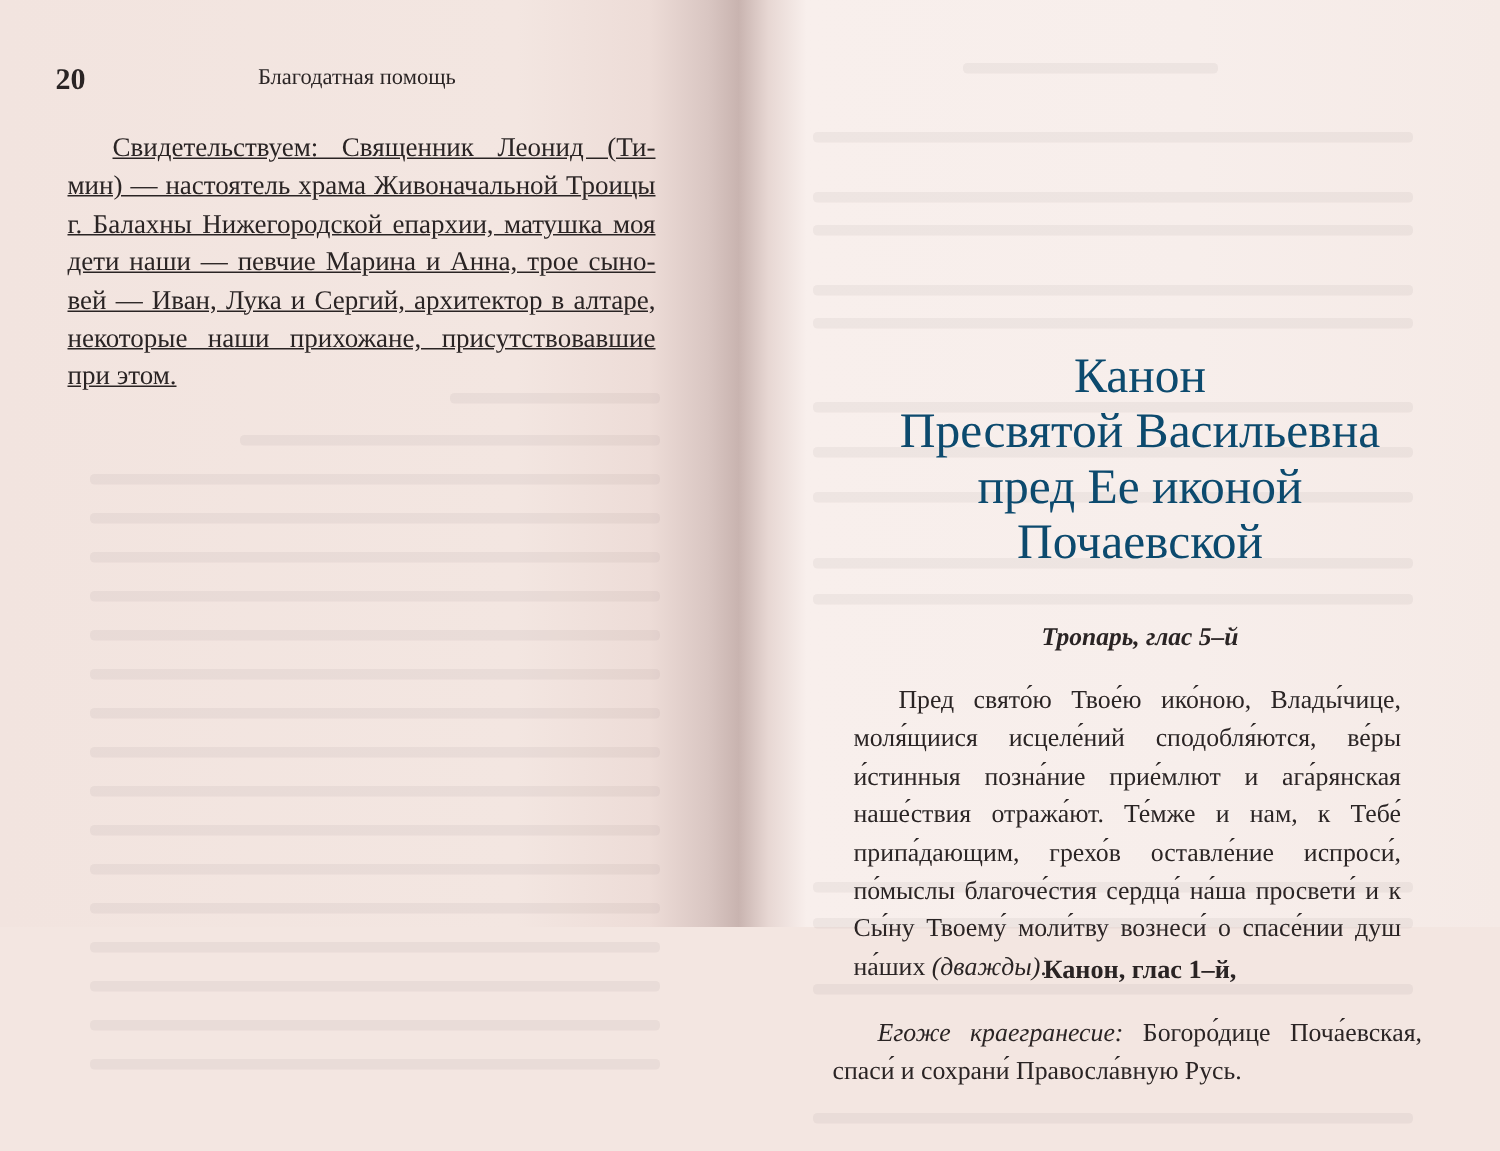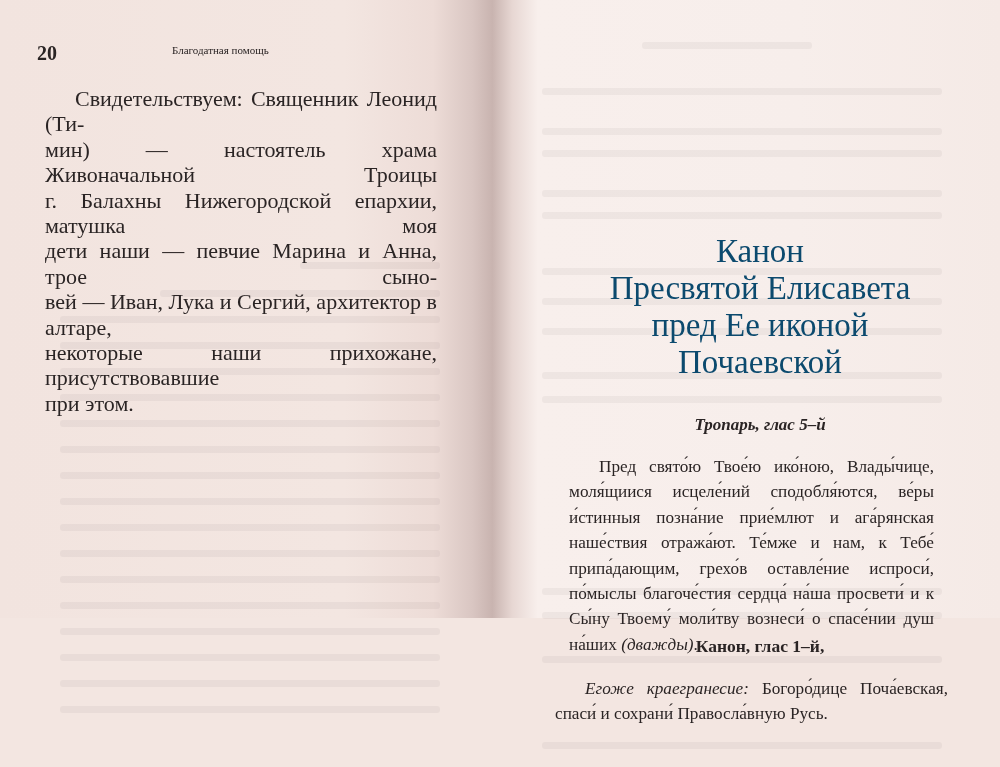--- a/index.html
+++ b/index.html
@@ -27,25 +27,25 @@
     .bleed span {
       position: absolute; height: 7px; background: rgba(120,100,100,0.07); border-radius: 3px;
     }
     .running-head {
       position: absolute; top: 42px; left: 37px; right: 30px; height: 24px;
     }
     .page-number {
       position: absolute; left: 0; top: 0; font-weight: bold; font-size: 20px;
     }
     .head-title {
-      position: absolute; left: 135px; top: 2px; font-size: 11px;
+      position: absolute; left: 135px; top: 2px; font-size: 15px;
     }
     .left-body {
       position: absolute; top: 86px; left: 45px; width: 392px;
-      font-size: 22px; line-height: 25.4px; text-align: justify;
+      font-size: 18px; line-height: 25.4px; text-align: justify; text-decoration: underline;
     }
     .canon-title {
       position: absolute; top: 233px; left: 545px; width: 430px;
       text-align: center; font-size: 33px; line-height: 37px;
       color: #0c4a6e;
     }
     .canon-title div { white-space: nowrap; }
     .troparion-heading {
       position: absolute; top: 415px; left: 540px; width: 440px;
       text-align: center; font-style: italic; font-weight: bold; font-size: 17px;
@@ -124,21 +124,21 @@
       <span style="top:588px;left:50px;width:400px;"></span>
       <span style="top:612px;left:50px;width:400px;"></span>
       <span style="top:656px;left:50px;width:400px;"></span>
       <span style="top:742px;left:50px;width:400px;"></span>
     </div>
   </div>
 </div>
 
 <div class="canon-title">
   <div>Канон</div>
-  <div>Пресвятой Елисавета</div>
+  <div>Пресвятой Васильевна</div>
   <div>пред Ее иконой</div>
   <div>Почаевской</div>
 </div>
 
 <div class="troparion-heading">Тропарь, глас 5–й</div>
 
 <div class="right-body">
   <p><span>Пред свято́ю Твое́ю ико́ною, Влады́чице, моля́щиися исцеле́ний сподобля́ются, ве́ры и́стинныя позна́ние прие́млют и ага́рянская наше́ствия отража́ют. Те́мже и нам, к Тебе́ припа́дающим, грехо́в оставле́ние испроси́, по́мыслы благоче́стия сердца́ на́ша просвети́ и к Сы́ну Твоему́ моли́тву вознеси́ о спасе́нии душ на́ших</span> <em>(дважды)</em><span>.</span></p>
 </div>
 

